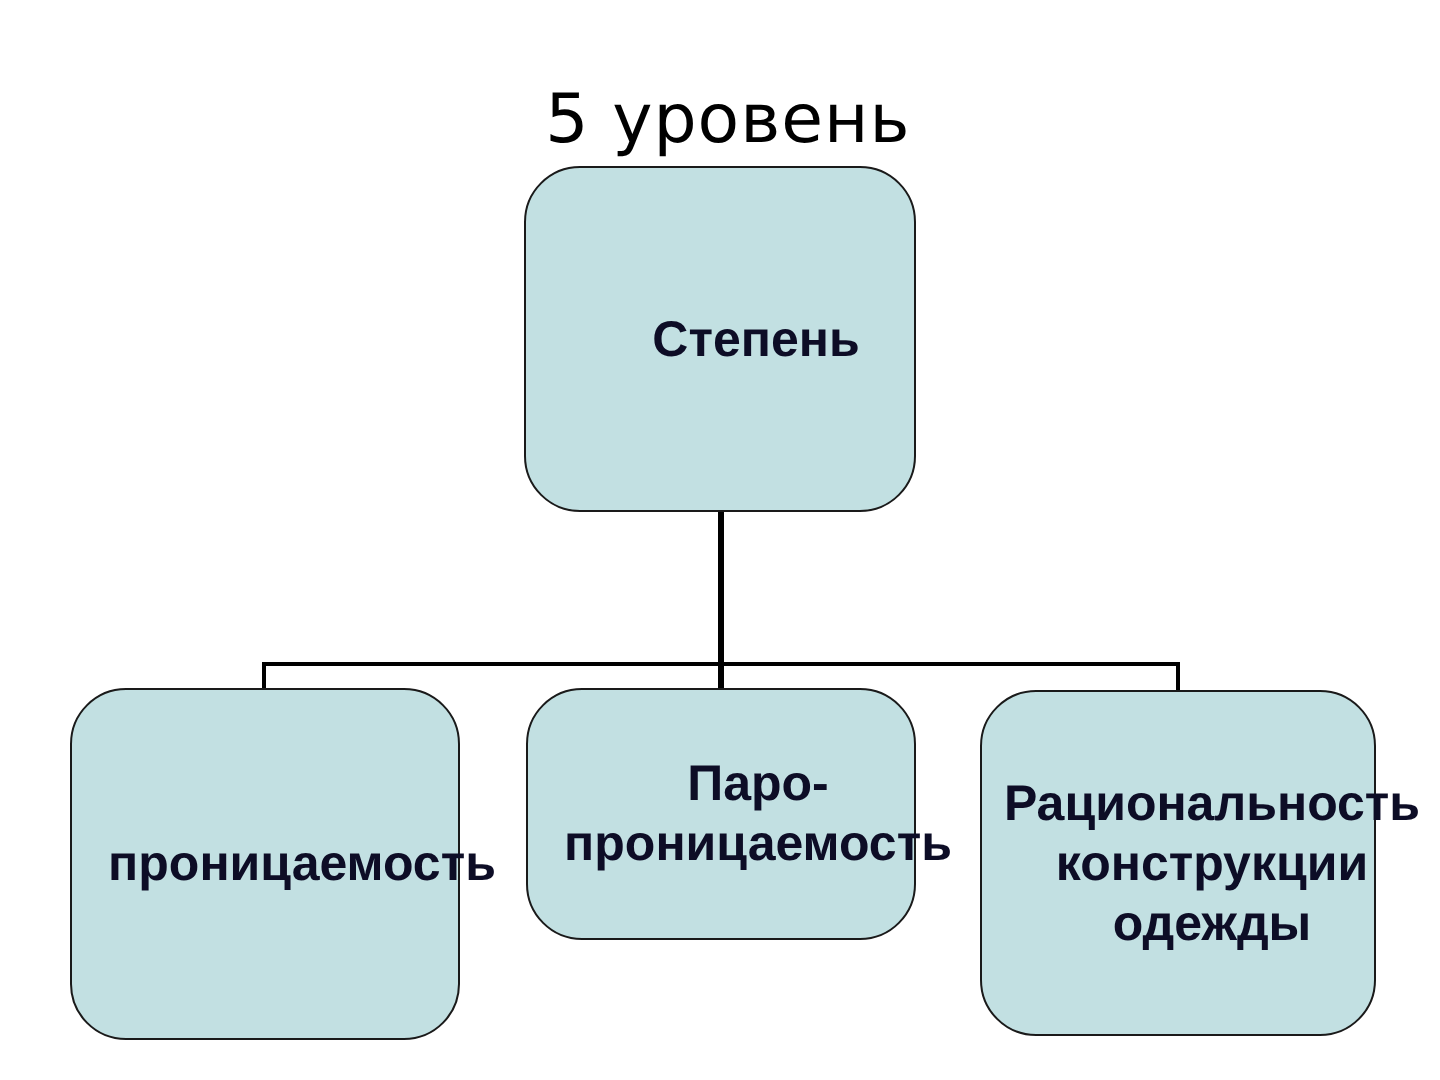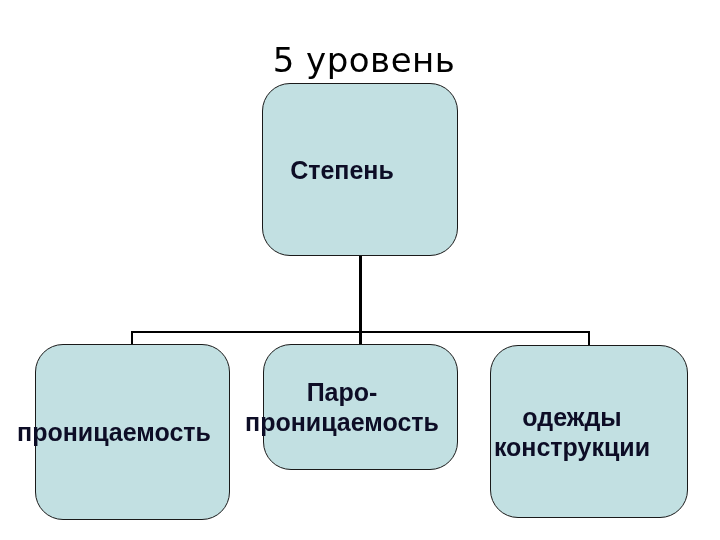--- a/index.html
+++ b/index.html
@@ -28,21 +28,21 @@
     letter-spacing: 0.5px;
     white-space: nowrap;
   }
   .node {
     position: absolute;
     background: #c2e0e2;
     border: 1px solid #1a1a1a;
     border-radius: 28px;
     display: flex;
     align-items: center;
-    justify-content: flex-end;
+    justify-content: flex-start;
     box-sizing: border-box;
   }
   .node-top    { left: 262px; top: 83px;  width: 196px; height: 173px; }
   .node-left   { left: 35px;  top: 344px; width: 195px; height: 176px; }
   .node-mid    { left: 263px; top: 344px; width: 195px; height: 126px; }
   .node-right  { left: 490px; top: 345px; width: 198px; height: 173px; }
   .node-label {
     flex: 0 0 auto;
     width: 230px;
     text-align: center;
@@ -87,18 +87,19 @@
 
   <div class="node node-mid">
     <div class="node-label">
       <div>Паро-</div>
       <div>проницаемость</div>
     </div>
   </div>
 
   <div class="node node-right">
     <div class="node-label">
+      <div>Рациональность</div>
+      <div>конструкции</div>
       <div>одежды</div>
-      <div>конструкции</div>
     </div>
   </div>
 
 </div>
 
 </body></html>

